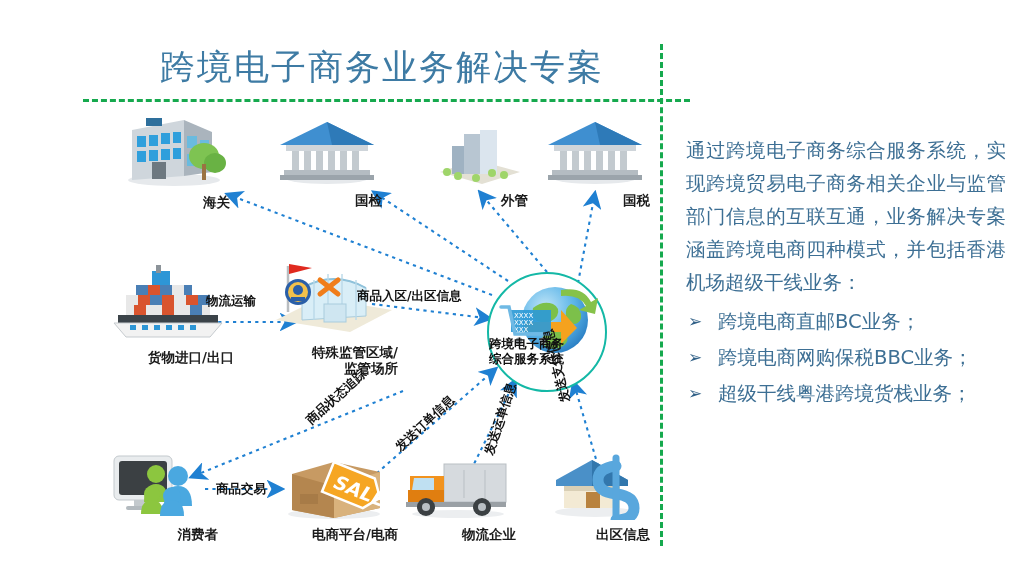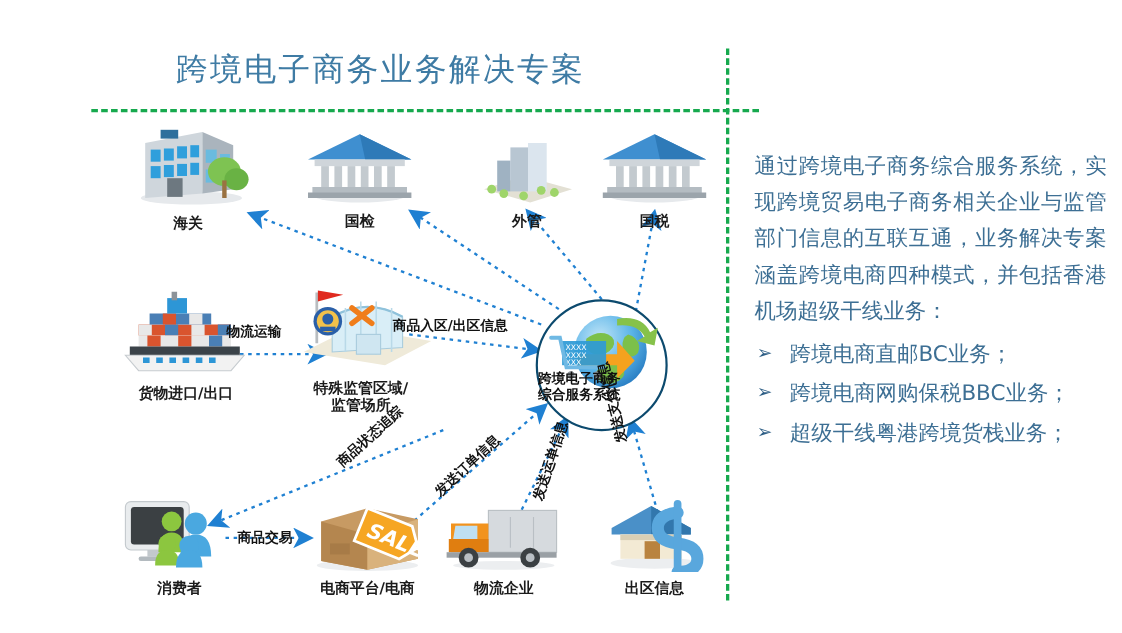--- a/index.html
+++ b/index.html
@@ -16,21 +16,21 @@
     border-left:3px dashed #16a94e;
   }
   .h-divider{
     position:absolute;left:83px;top:99px;width:607px;height:0;
     border-top:3px dashed #16a94e;
   }
 
   
   .title{
     position:absolute;left:160px;top:44px;
-    font-size:29px;letter-spacing:2px;color:#3e7ba4;
+    font-size:35px;letter-spacing:2px;color:#3e7ba4;
     font-family:"DejaVu Sans","Liberation Sans",sans-serif;
     white-space:nowrap;
   }
 
   
   .right-panel{
     position:absolute;left:686px;top:134px;width:320px;
   }
   .para{
     color:#3d6f94;font-size:19.5px;line-height:33px;
@@ -46,38 +46,39 @@
   .bullets li .bul{
     position:absolute;left:2px;top:0;color:#2f5f86;font-size:17px;line-height:33px;
   }
 
   
   .node{position:absolute;text-align:center;}
   .node .cap{
     display:block;margin-top:2px;color:#1b1b1b;font-size:13.5px;font-weight:bold;
     line-height:16px;white-space:nowrap;
     font-family:"DejaVu Sans","Liberation Sans",sans-serif;
+    text-align:right;
   }
   .icon-wrap{position:relative;margin:0 auto;}
 
   
   .edge-label{
     position:absolute;color:#121212;font-size:12.5px;font-weight:bold;
     white-space:nowrap;
     font-family:"DejaVu Sans","Liberation Sans",sans-serif;
   }
   .rot-1{transform:rotate(-42deg);transform-origin:left top;}
   .rot-2{transform:rotate(-43deg);transform-origin:left top;}
   .rot-3{transform:rotate(-72deg);transform-origin:left top;}
   .rot-5{transform:rotate(-104deg);transform-origin:left top;}
 
   
   .hub{
     position:absolute;left:487px;top:272px;width:116px;height:116px;
-    border:2px solid #0c4a6e;border-radius:50%;background:#fff;
+    border:2px solid #14b8a6;border-radius:50%;background:#fff;
   }
   .hub-text{
     position:absolute;left:0;right:0;top:62px;text-align:left;
     color:#101010;font-size:12.5px;font-weight:bold;line-height:15px;
     font-family:"DejaVu Sans","Liberation Sans",sans-serif;
   }
   svg.arrows{position:absolute;left:0;top:0;width:1020px;height:575px;pointer-events:none;}
 </style>
 </head>
 <body>

